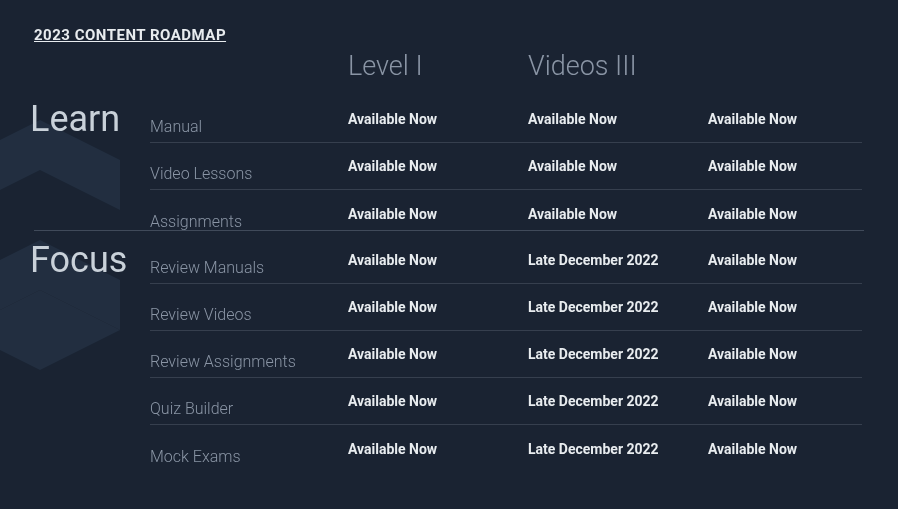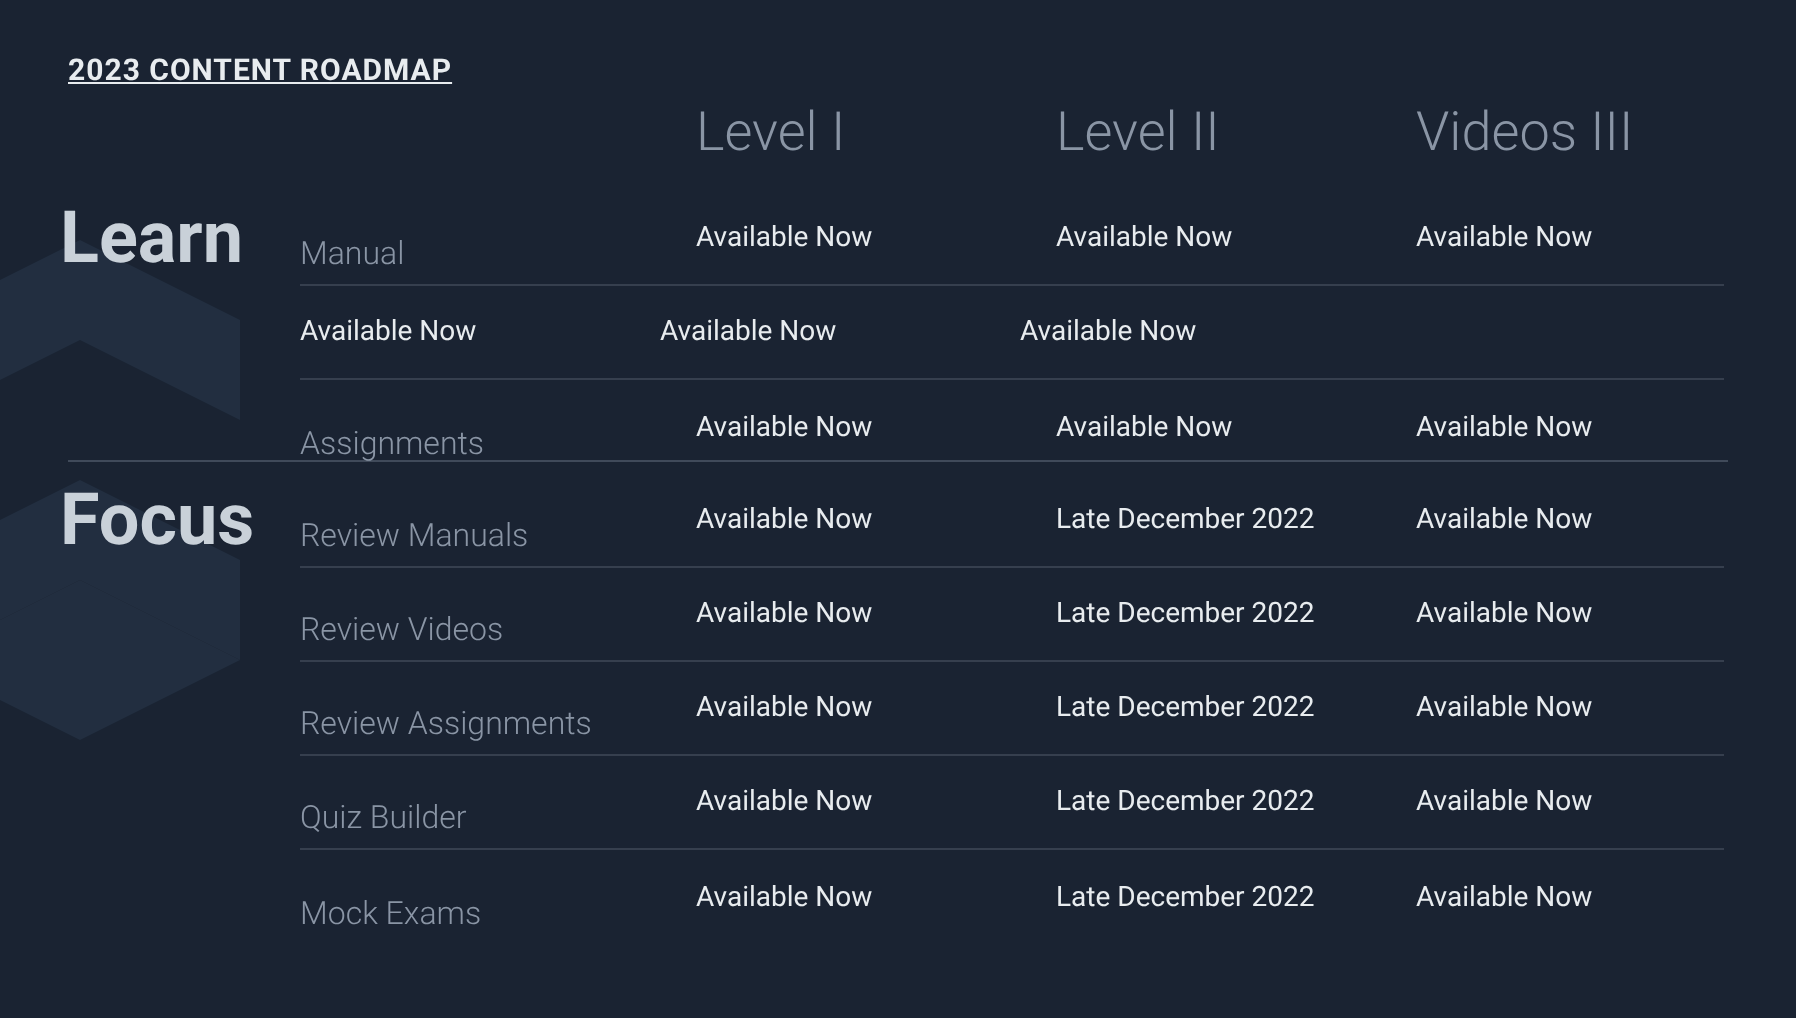--- a/index.html
+++ b/index.html
@@ -48,21 +48,21 @@
     flex: 0 0 180px;
   }
   .col-head.l3 { flex: 0 0 140px; }
   .section-row {
     display: flex;
     align-items: stretch;
   }
   .section-label {
     flex: 0 0 120px;
     font-size: 36px;
-    font-weight: 700;
+    font-weight: 400;
     color: #c9d1d9;
     padding-top: 2px;
   }
   .section-body { flex: 1; }
   .data-row {
     display: flex;
     align-items: center;
     height: 47px;
     border-bottom: 1px solid rgba(138,149,165,0.25);
   }
@@ -70,21 +70,21 @@
   .item-name {
     flex: 0 0 198px;
     font-size: 16px;
     font-weight: 300;
     color: #8a95a5;
     margin-top: 15px;
   }
   .cell {
     flex: 0 0 180px;
     font-size: 14px;
-    font-weight: 400;
+    font-weight: 700;
     color: #e8ecef;
   }
   .cell.l3 { flex: 0 0 140px; }
   .hr-full {
     position: absolute;
     left: 34px;
     right: 34px;
     height: 0;
     border-top: 1px solid rgba(138,149,165,0.35);
     top: 230px;
@@ -102,34 +102,34 @@
     <polygon points="90,190 170,230 90,270 10,230"></polygon>
   </g>
 </svg>
 
 <div class="heading">2023 CONTENT ROADMAP</div>
 
 <div class="grid">
   <div class="col-headers">
     <div class="spacer"></div>
     <div class="col-head">Level I</div>
-    <div class="col-head">Level II</div>
     <div class="col-head l3">Videos III</div>
   </div>
 
   <div class="section-row" style="margin-top:14px;">
     <div class="section-label">Learn</div>
     <div class="section-body">
       <div class="data-row">
         <div class="item-name">Manual</div>
         <div class="cell">Available Now</div>
         <div class="cell">Available Now</div>
         <div class="cell l3">Available Now</div>
       </div>
       <div class="data-row">
+        <div class="item-name">Video Lessons</div>
         <div class="cell">Available Now</div>
         <div class="cell">Available Now</div>
         <div class="cell l3">Available Now</div>
       </div>
       <div class="data-row last">
         <div class="item-name">Assignments</div>
         <div class="cell">Available Now</div>
         <div class="cell">Available Now</div>
         <div class="cell l3">Available Now</div>
       </div>

